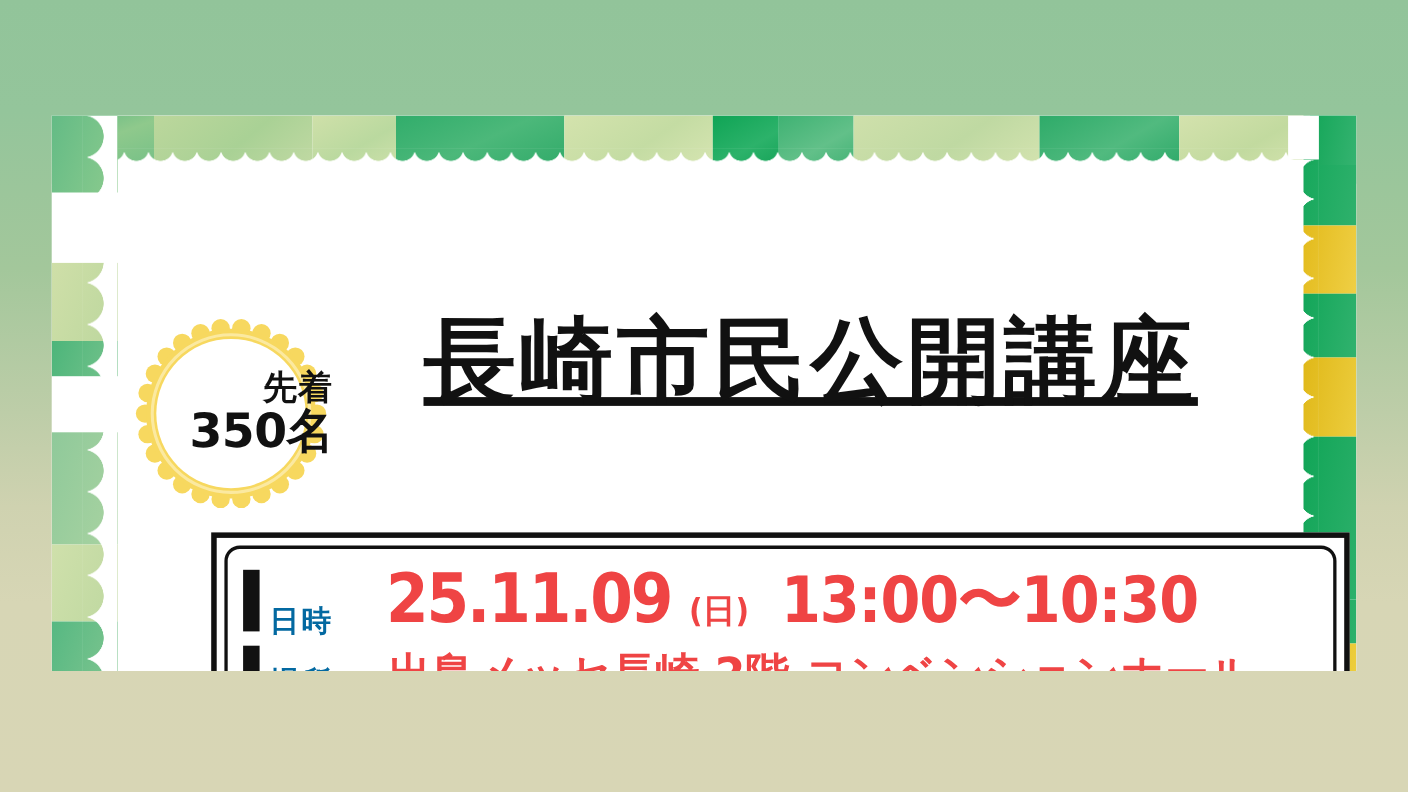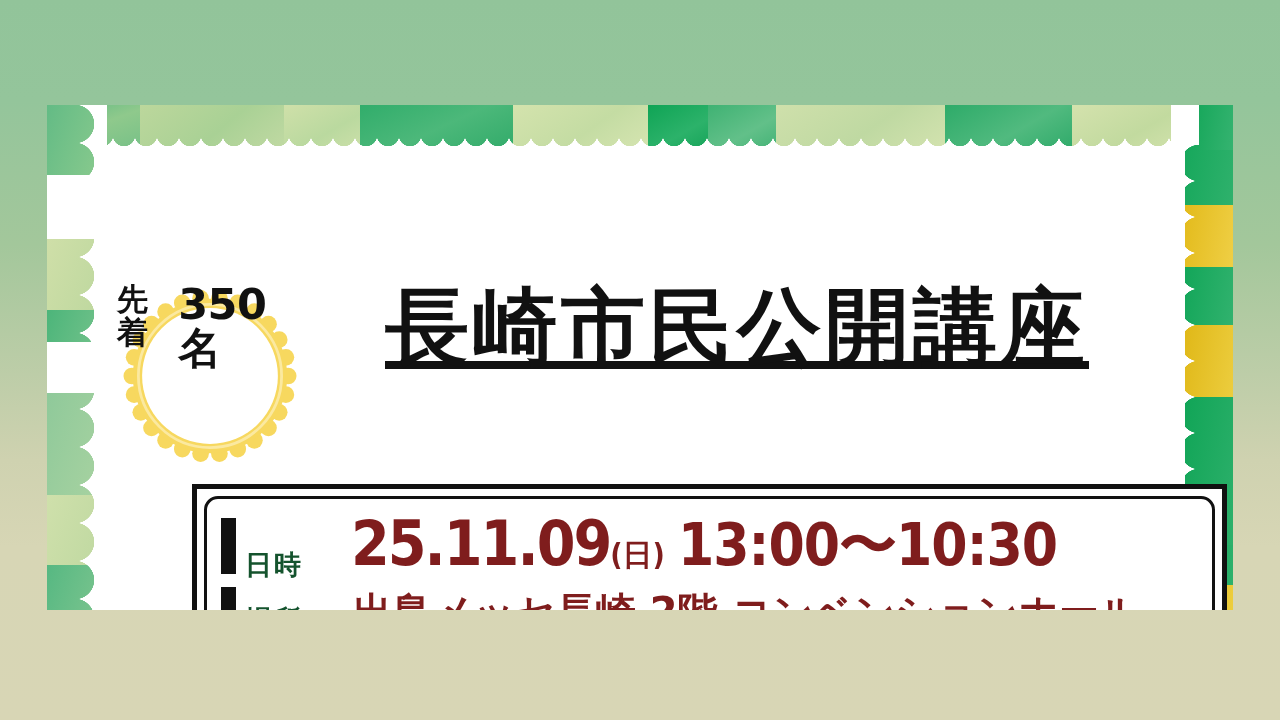--- a/index.html
+++ b/index.html
@@ -149,22 +149,22 @@
     width: 186px;
     height: 186px;
     z-index: 6;
   }
   #badge svg { display:block; width:100%; height:100%; }
   .badge-text {
     position: absolute;
     left: 0; top: 0;
     width: 100%; height: 100%;
     display: flex;
-    flex-direction: row;
-    align-items: flex-start;
+    flex-direction: column;
+    align-items: flex-end;
     justify-content: center;
     color: #111111;
   }
   .badge-line1 {
     font-size: 31px;
     font-weight: 600;
     letter-spacing: 1px;
     line-height: 1.05;
     margin-bottom: 1px;
   }
@@ -238,31 +238,32 @@
     height: 56px;
     background: #111111;
     flex: 0 0 auto;
     margin-right: 9px;
   }
   #row-place .marker { height: 52px; }
 
   .rowlabel {
     font-size: 27px;
     font-weight: 600;
-    color: #14532d;
+    color: #0369a1;
     letter-spacing: 2px;
     flex: 0 0 auto;
     width: 80px;
     align-self: flex-end;
     padding-bottom: 2px;
   }
 
   .rowvalue {
-    color: #7f1d1d;
+    color: #ef4444;
     white-space: nowrap;
+    gap: 16px;
   }
   #date-value {
     font-size: 58px;
     font-weight: 700;
     letter-spacing: -1px;
     font-family: "DejaVu Sans Condensed", "Liberation Sans Narrow", "Liberation Sans", sans-serif;
     display: flex;
     align-items: baseline;
     margin-left: 26px;
   }

